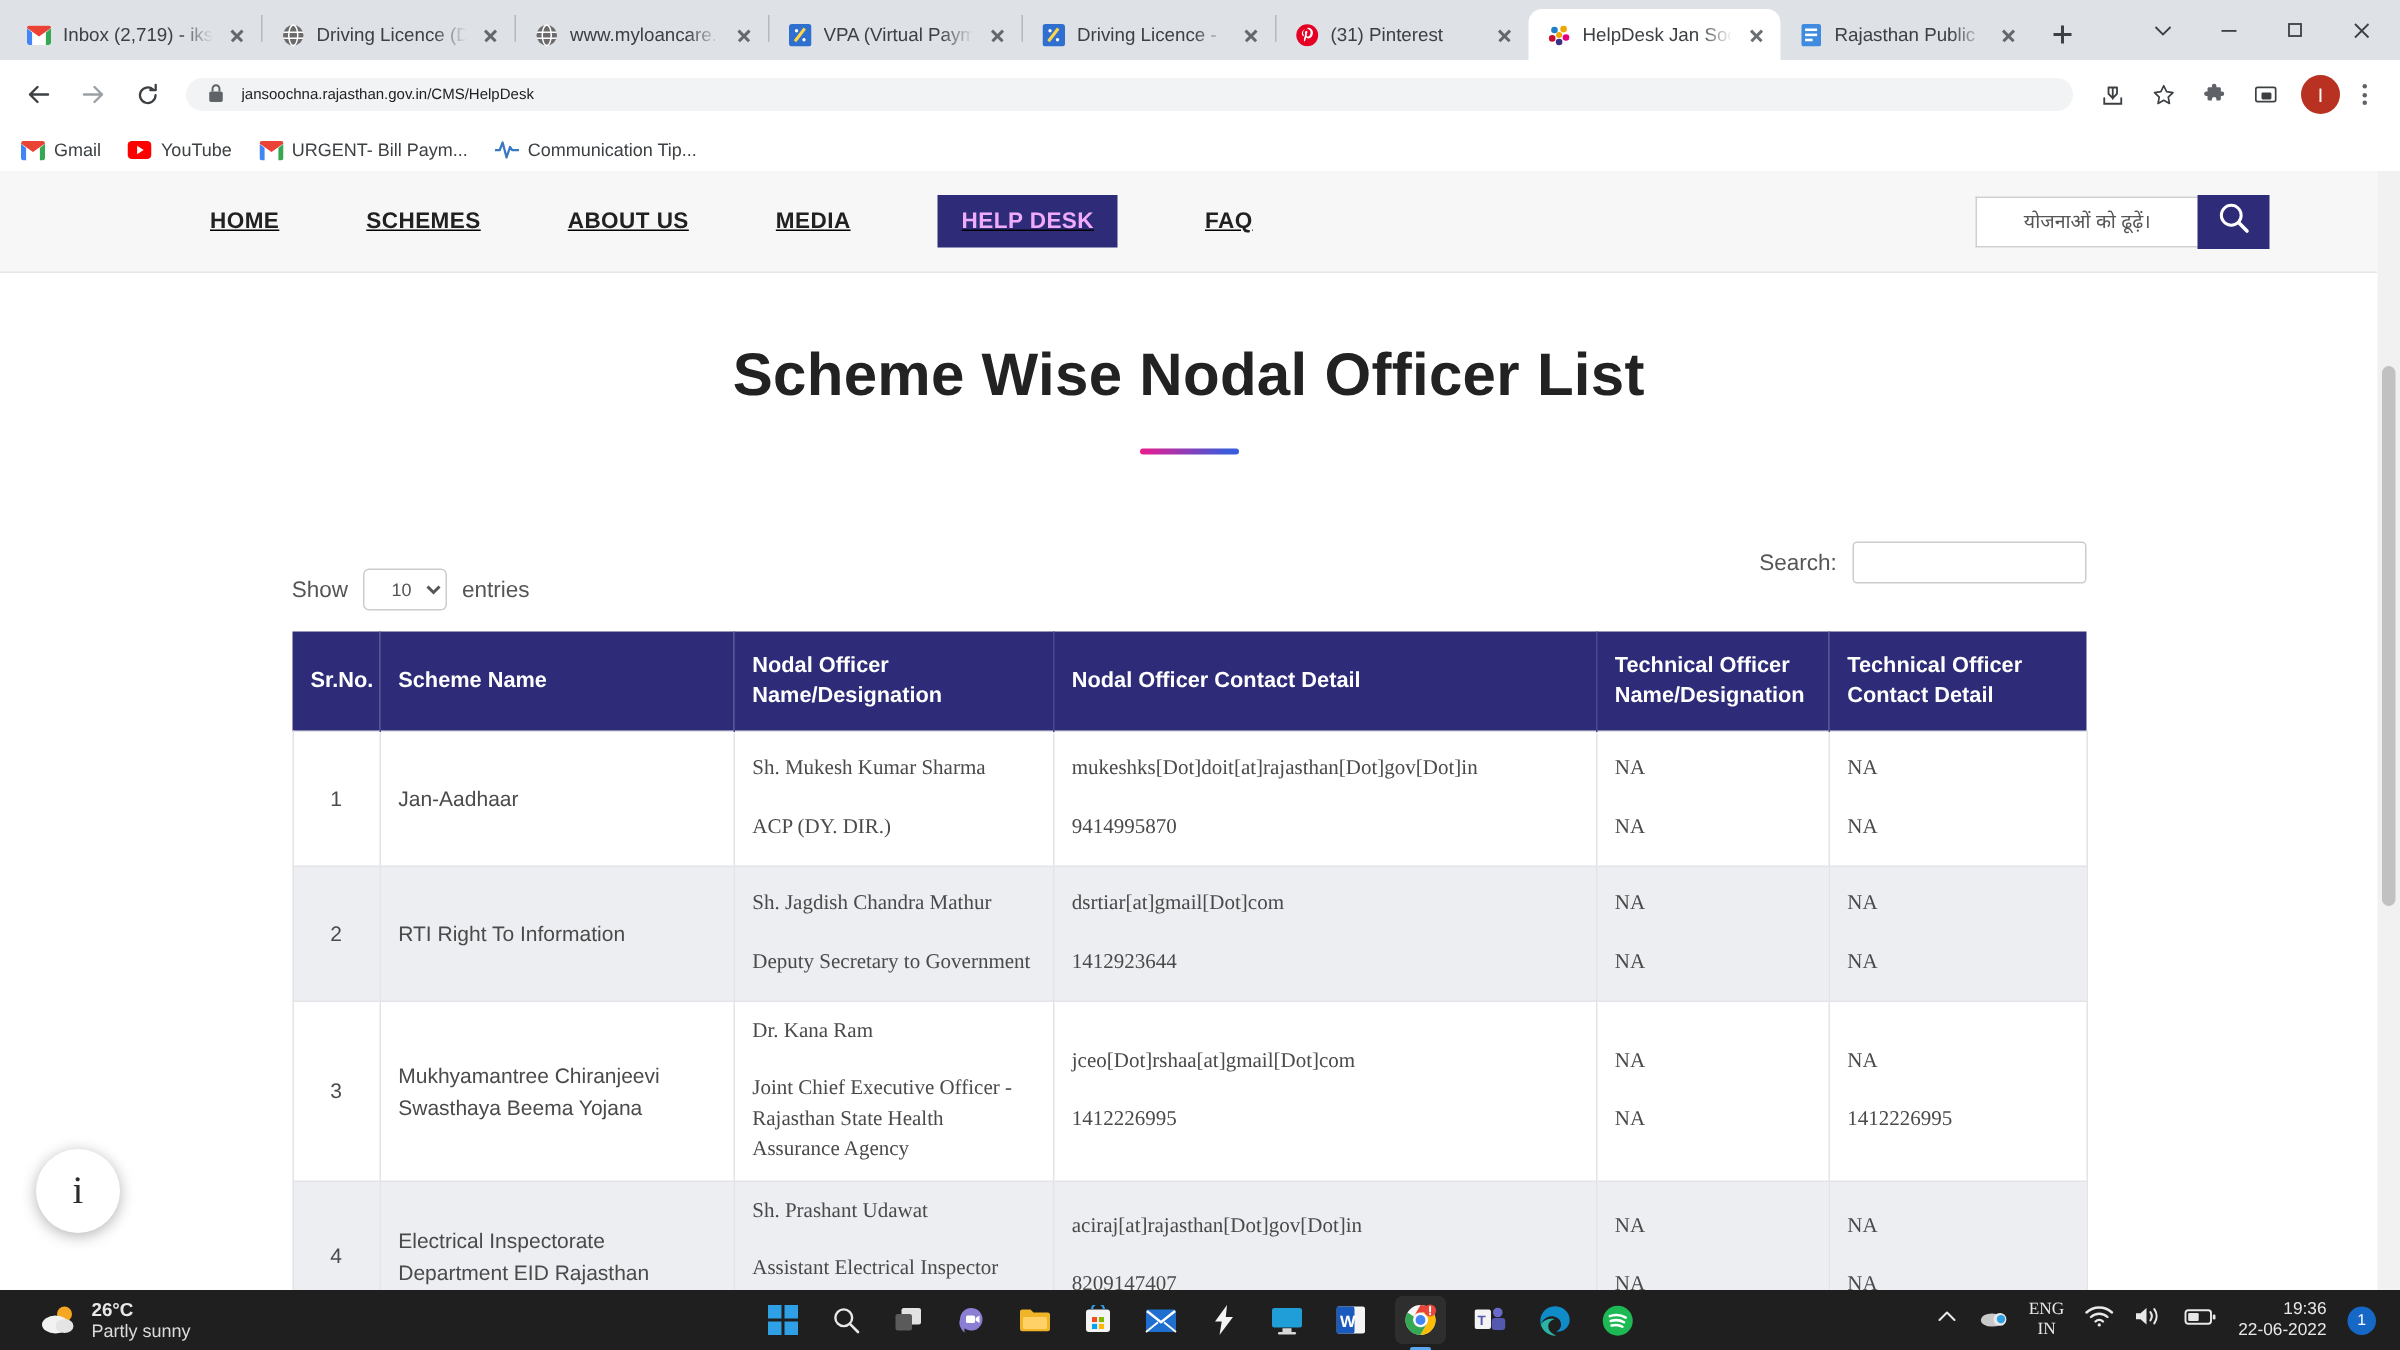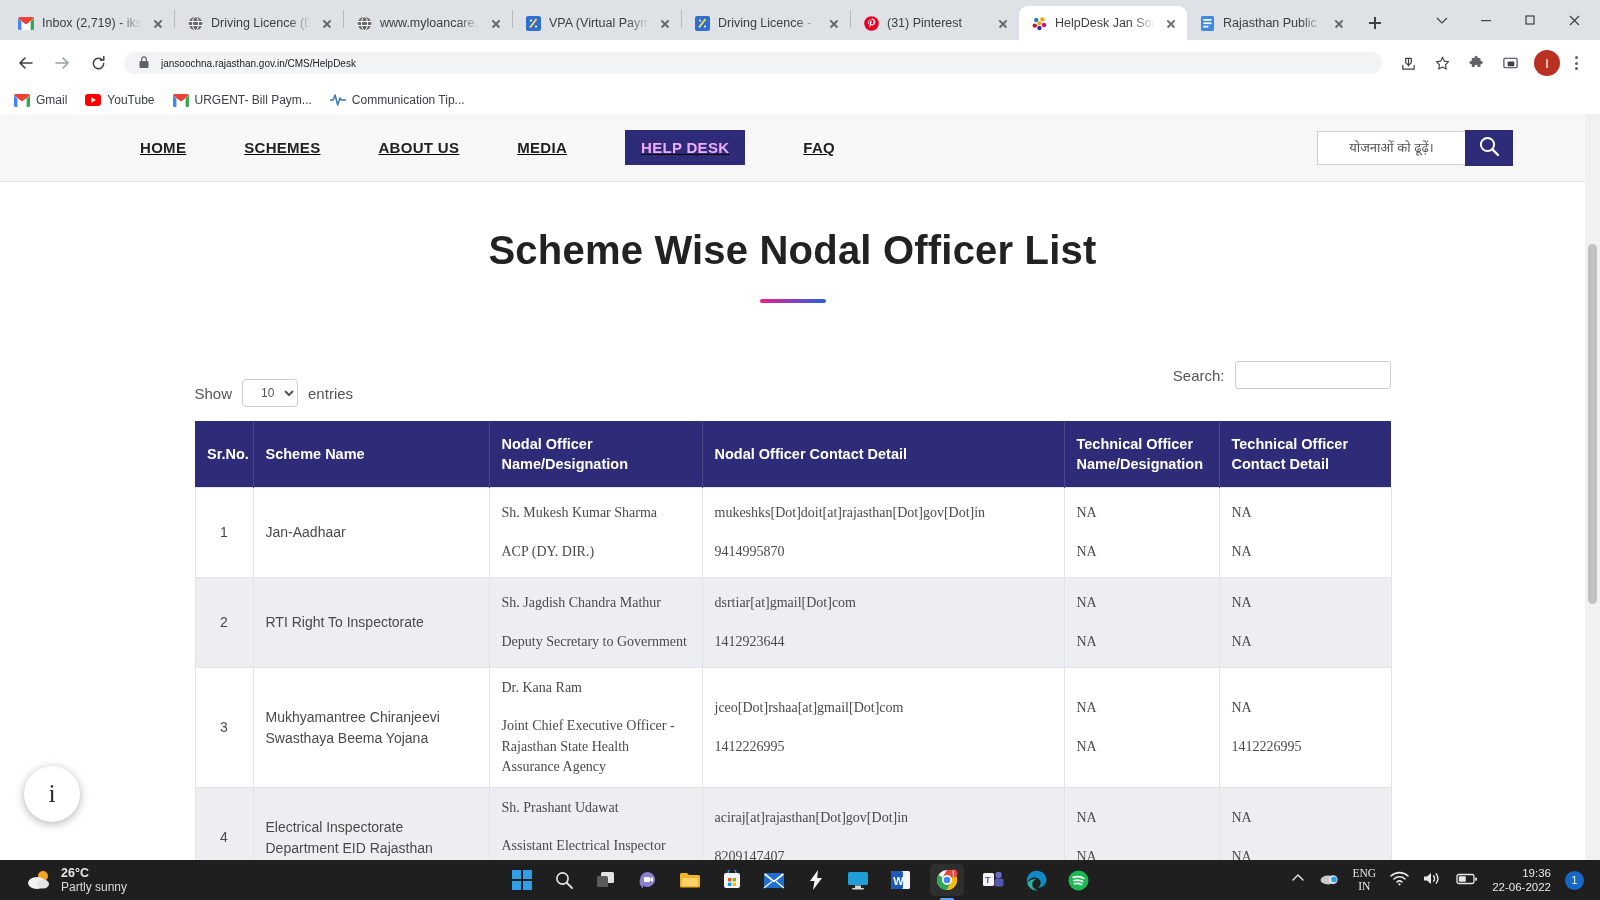--- a/index.html
+++ b/index.html
@@ -499,21 +499,21 @@
                   </td>
                   <td>
                     <div class="cell-lines">
                       <span>NA</span>
                       <span>NA</span>
                     </div>
                   </td>
                 </tr>
                 <tr>
                   <td class="cell-center">2</td>
-                  <td>RTI Right To Inspectorate</td>
+                  <td>RTI Right To Information</td>
                   <td>
                     <div class="cell-lines">
                       <span>Sh. Jagdish Chandra Mathur</span>
                       <span>Deputy Secretary to Government</span>
                     </div>
                   </td>
                   <td>
                     <div class="cell-lines">
                       <span>dsrtiar[at]gmail[Dot]com</span>
                       <span>1412923644</span>

